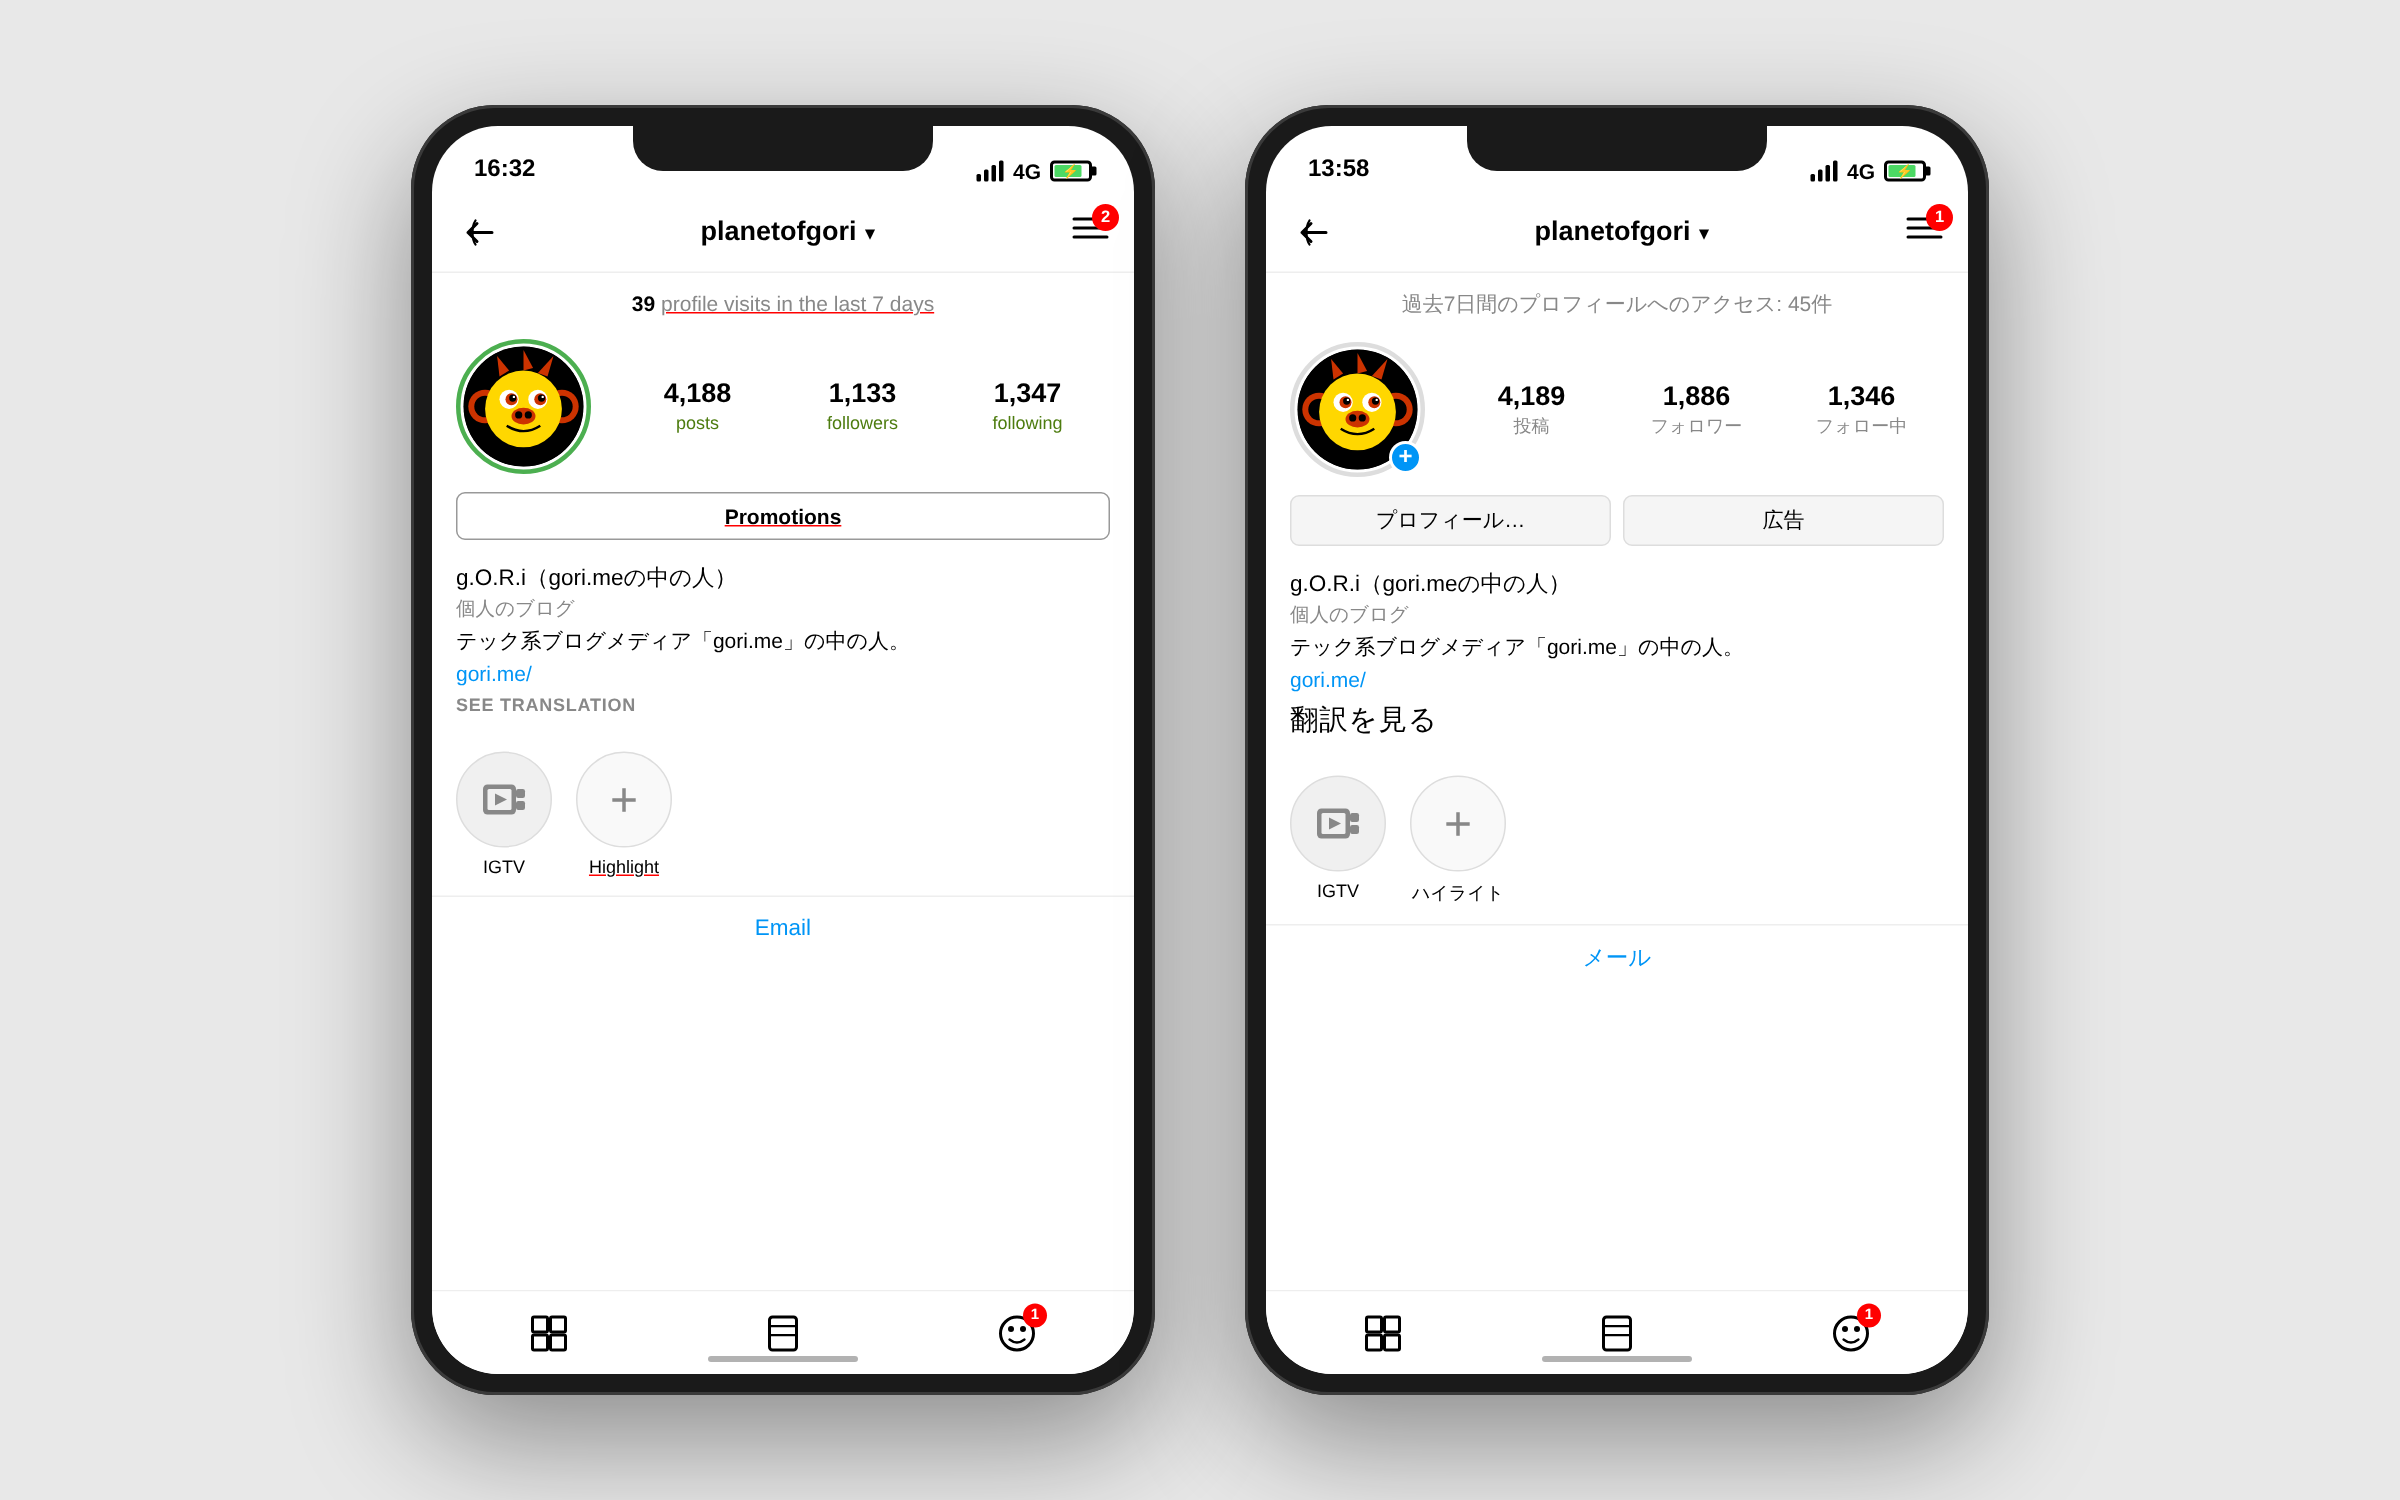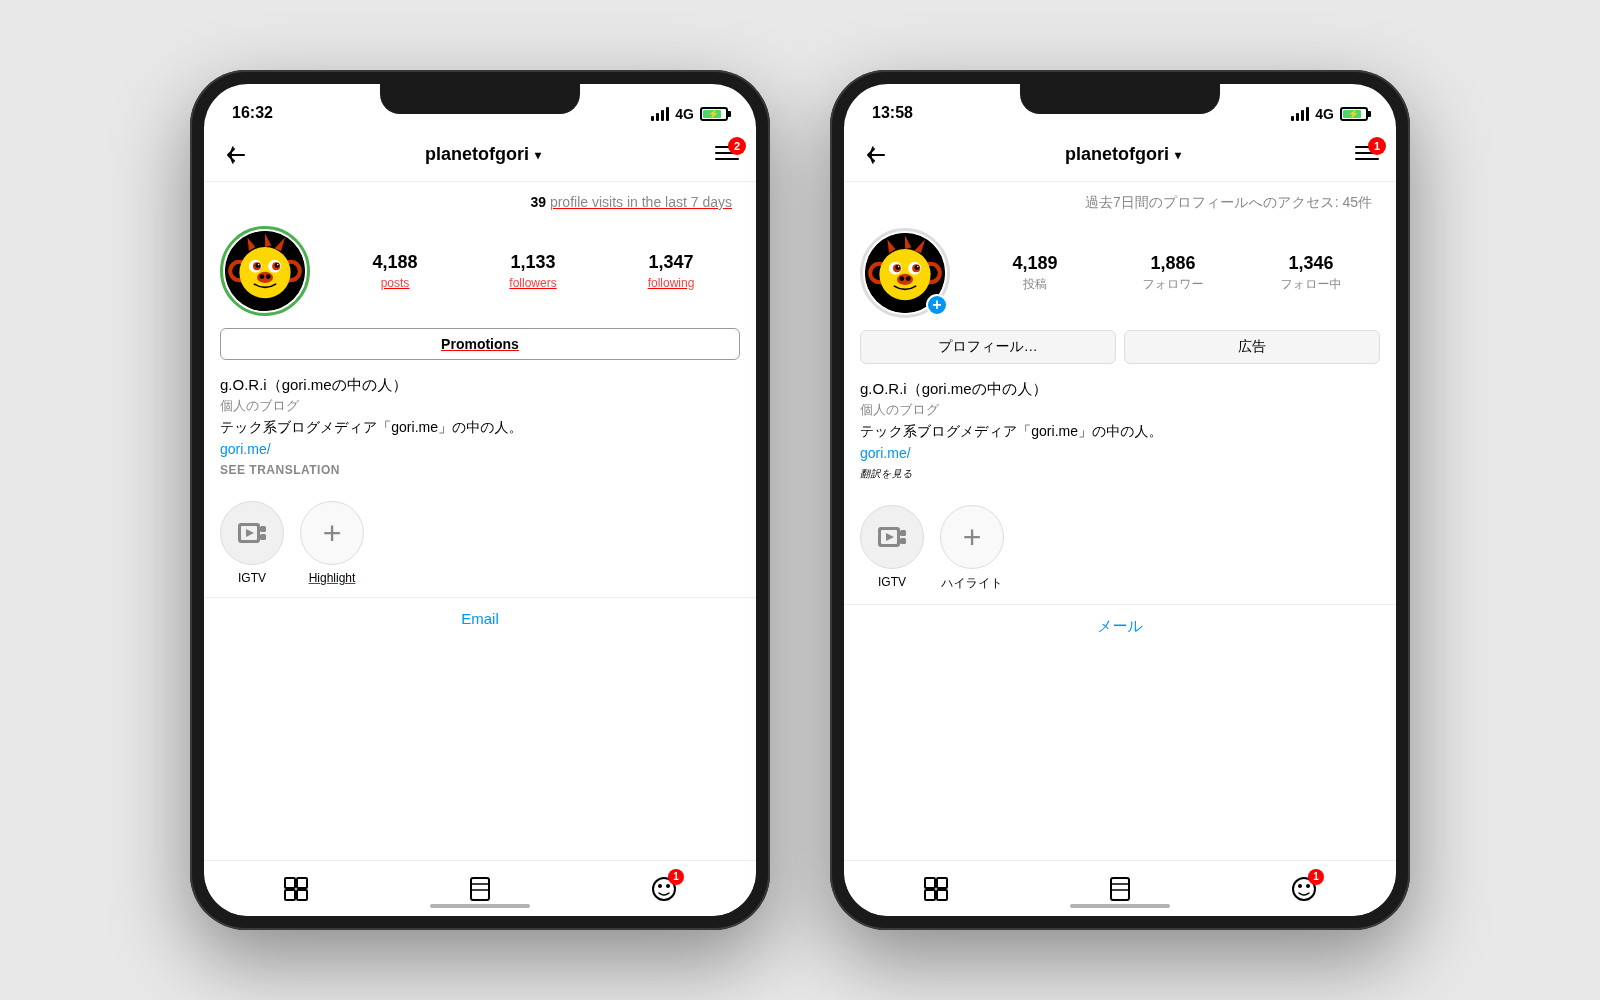--- a/index.html
+++ b/index.html
@@ -9,21 +9,21 @@
       background: #e8e8e8;
       display: flex;
       align-items: center;
       justify-content: center;
       gap: 60px;
       font-family: -apple-system, BlinkMacSystemFont, 'Helvetica Neue', Arial, sans-serif;
     }
 
     .phone-wrapper {
       position: relative;
-      width: 580px;
+      width: 496px;
       height: 860px;
     }
 
     .phone-frame {
       position: absolute;
       top: 0; left: 0;
       width: 100%;
       height: 100%;
       background: #1a1a1a;
       border-radius: 56px;
@@ -138,21 +138,21 @@
       color: white;
       font-size: 11px;
       font-weight: 700;
       display: flex;
       align-items: center;
       justify-content: center;
     }
 
     
     .profile-visits {
-      text-align: right;
+      text-align: center;
       padding: 12px 24px 8px;
       font-size: 14px;
       color: #888;
     }
     .profile-visits .number {
       color: #000;
       font-weight: 700;
     }
     .profile-visits .underline-red {
       color: #888;
@@ -222,22 +222,21 @@
     }
 
     .stat-number {
       font-size: 18px;
       font-weight: 700;
       display: block;
     }
 
     .stat-label {
       font-size: 12px;
-      color: #ef4444;
-      text-decoration: underline;
+      color: #4d7c0f;
       text-decoration-color: red;
     }
 
     
     .profile-buttons {
       display: flex;
       gap: 8px;
       padding: 0 16px 12px;
     }
 
@@ -672,21 +671,21 @@
     <div class="profile-buttons">
       <button class="btn-outline" style="background:#f5f5f5;border-color:#ddd;font-weight:500;">プロフィール…</button>
       <button class="btn-outline" style="background:#f5f5f5;border-color:#ddd;font-weight:500;">広告</button>
     </div>
 
     <div class="bio-section">
       <div class="bio-name">g.O.R.i（gori.meの中の人）</div>
       <div class="bio-category">個人のブログ</div>
       <div class="bio-text">テック系ブログメディア「gori.me」の中の人。</div>
       <div class="bio-link">gori.me/</div>
-      <div class="see-translation" style="font-weight:400;color:#000;font-size:10px;font-style:italic;">翻訳を見る</div>
+      <div class="see-translation" style="font-weight:400;color:#000;font-size:19px;">翻訳を見る</div>
     </div>
 
     <div class="stories-row">
       <div class="story-item">
         <div class="story-circle igtv-circle">
           <svg width="36" height="36" viewBox="0 0 36 36" fill="none">
             <rect x="4" y="8" width="22" height="20" rx="3" fill="#888"></rect>
             <rect x="26" y="11" width="6" height="6" rx="1.5" fill="#888"></rect>
             <rect x="26" y="19" width="6" height="6" rx="1.5" fill="#888"></rect>
             <rect x="7" y="11" width="16" height="14" rx="1" fill="#f0f0f0"></rect>

